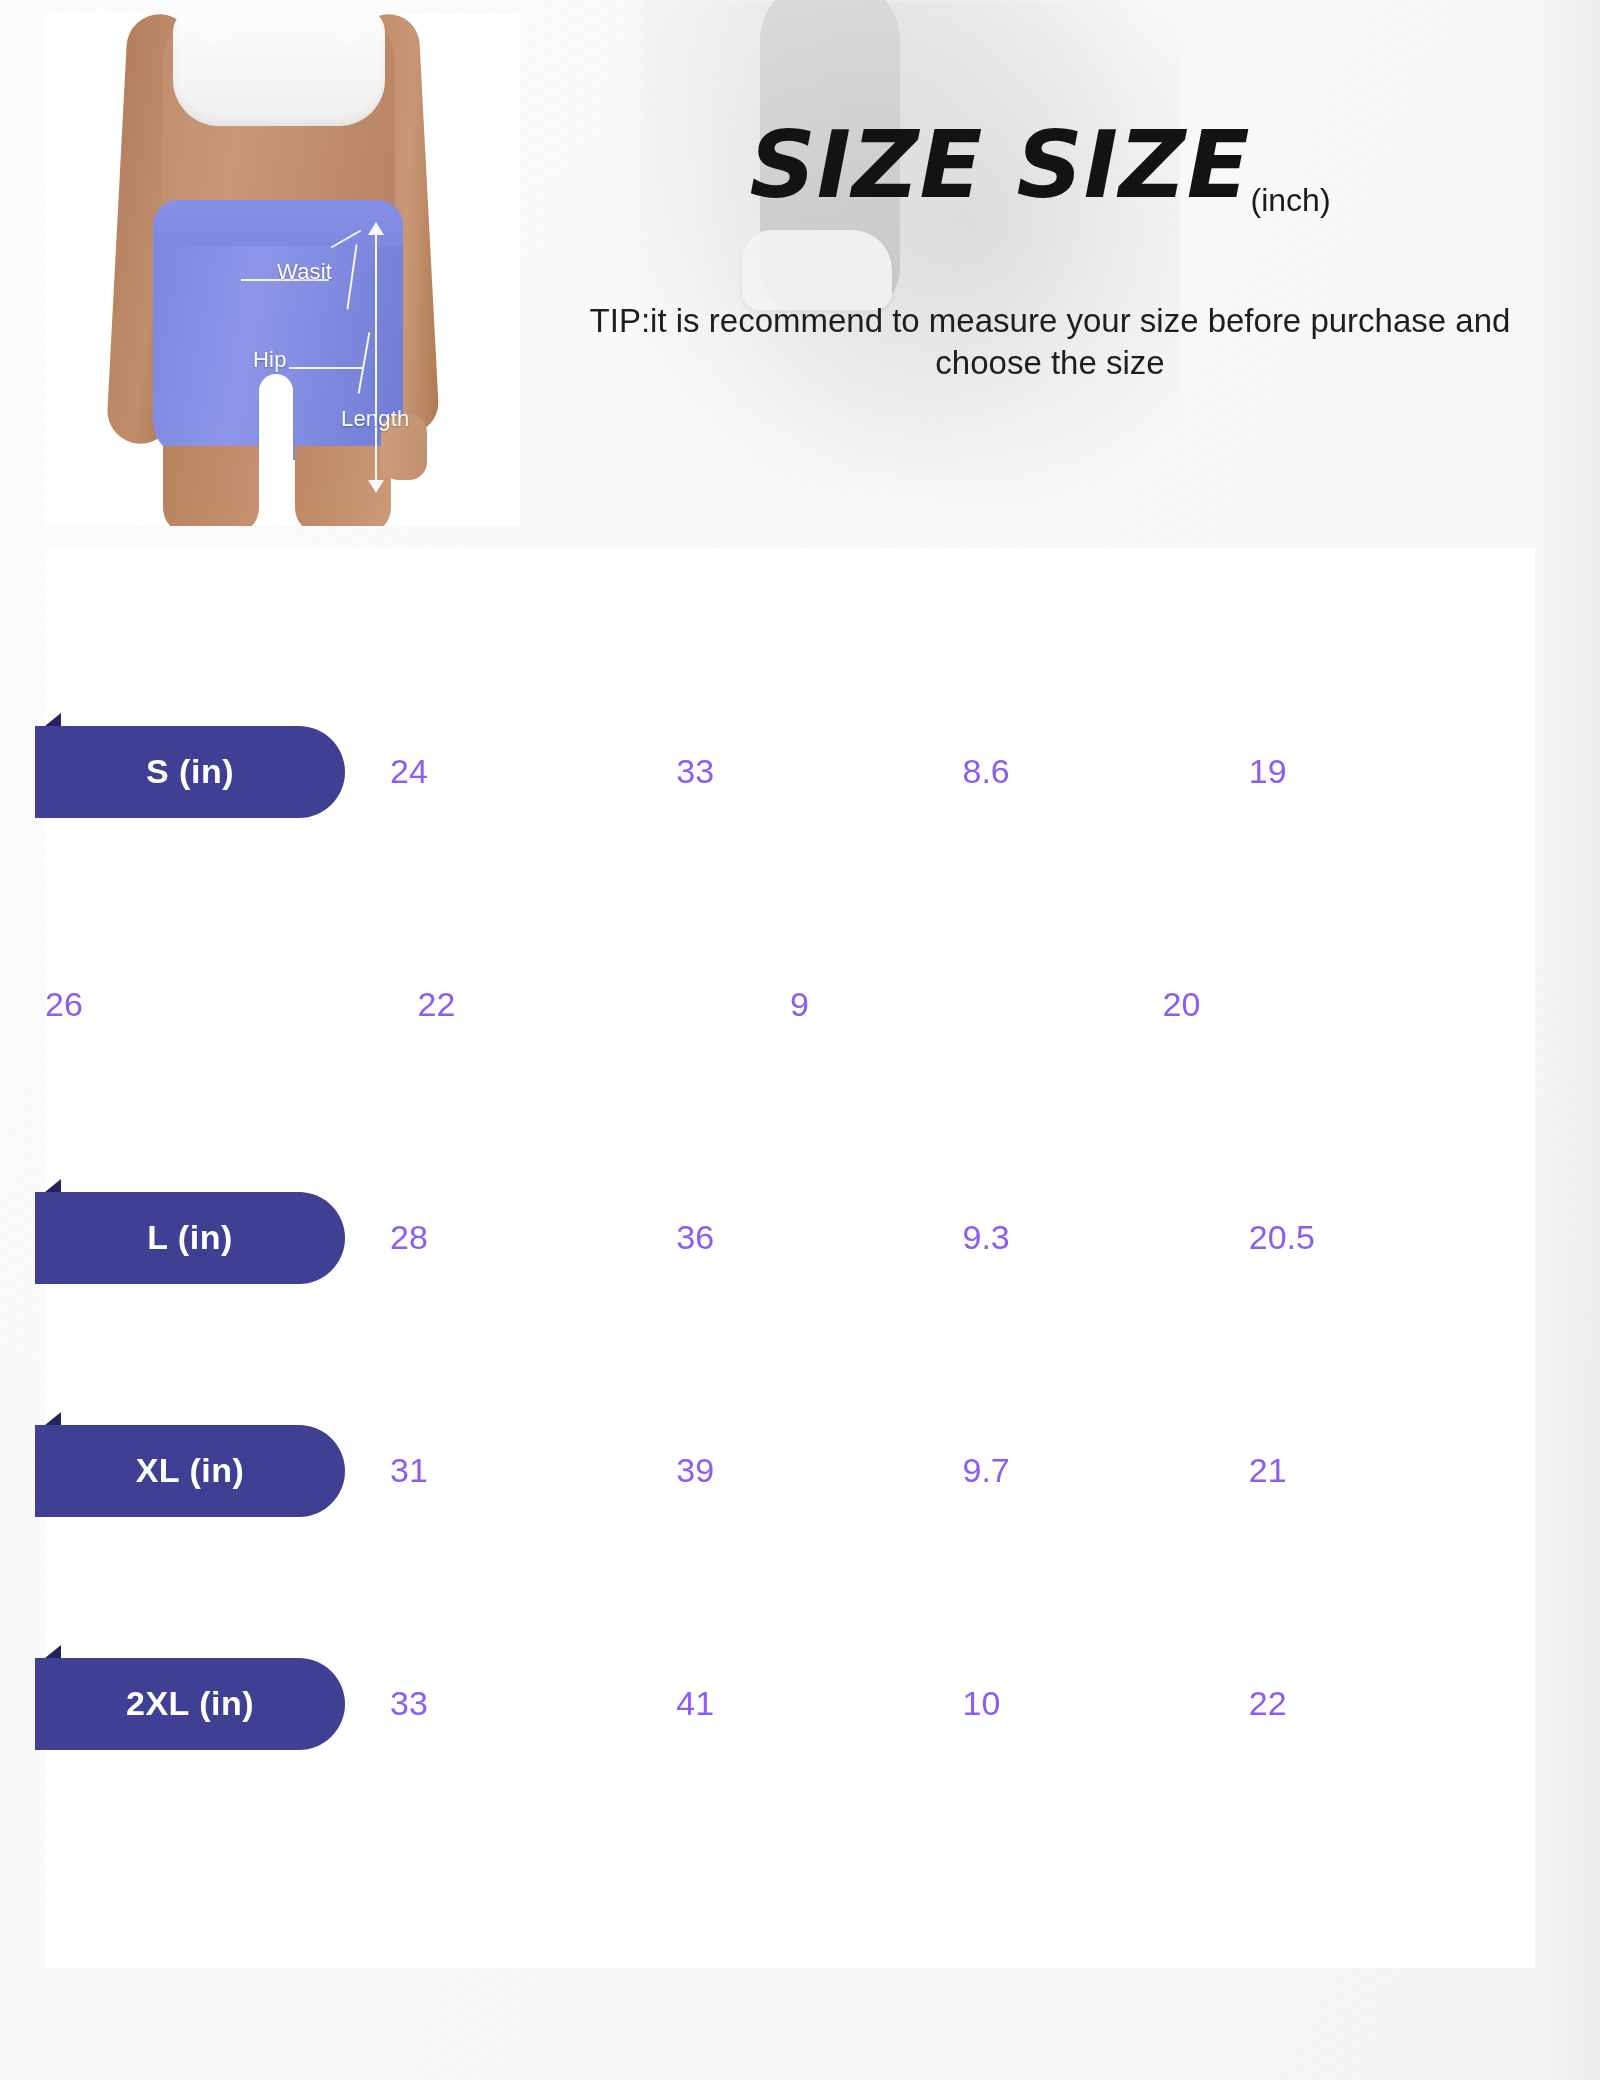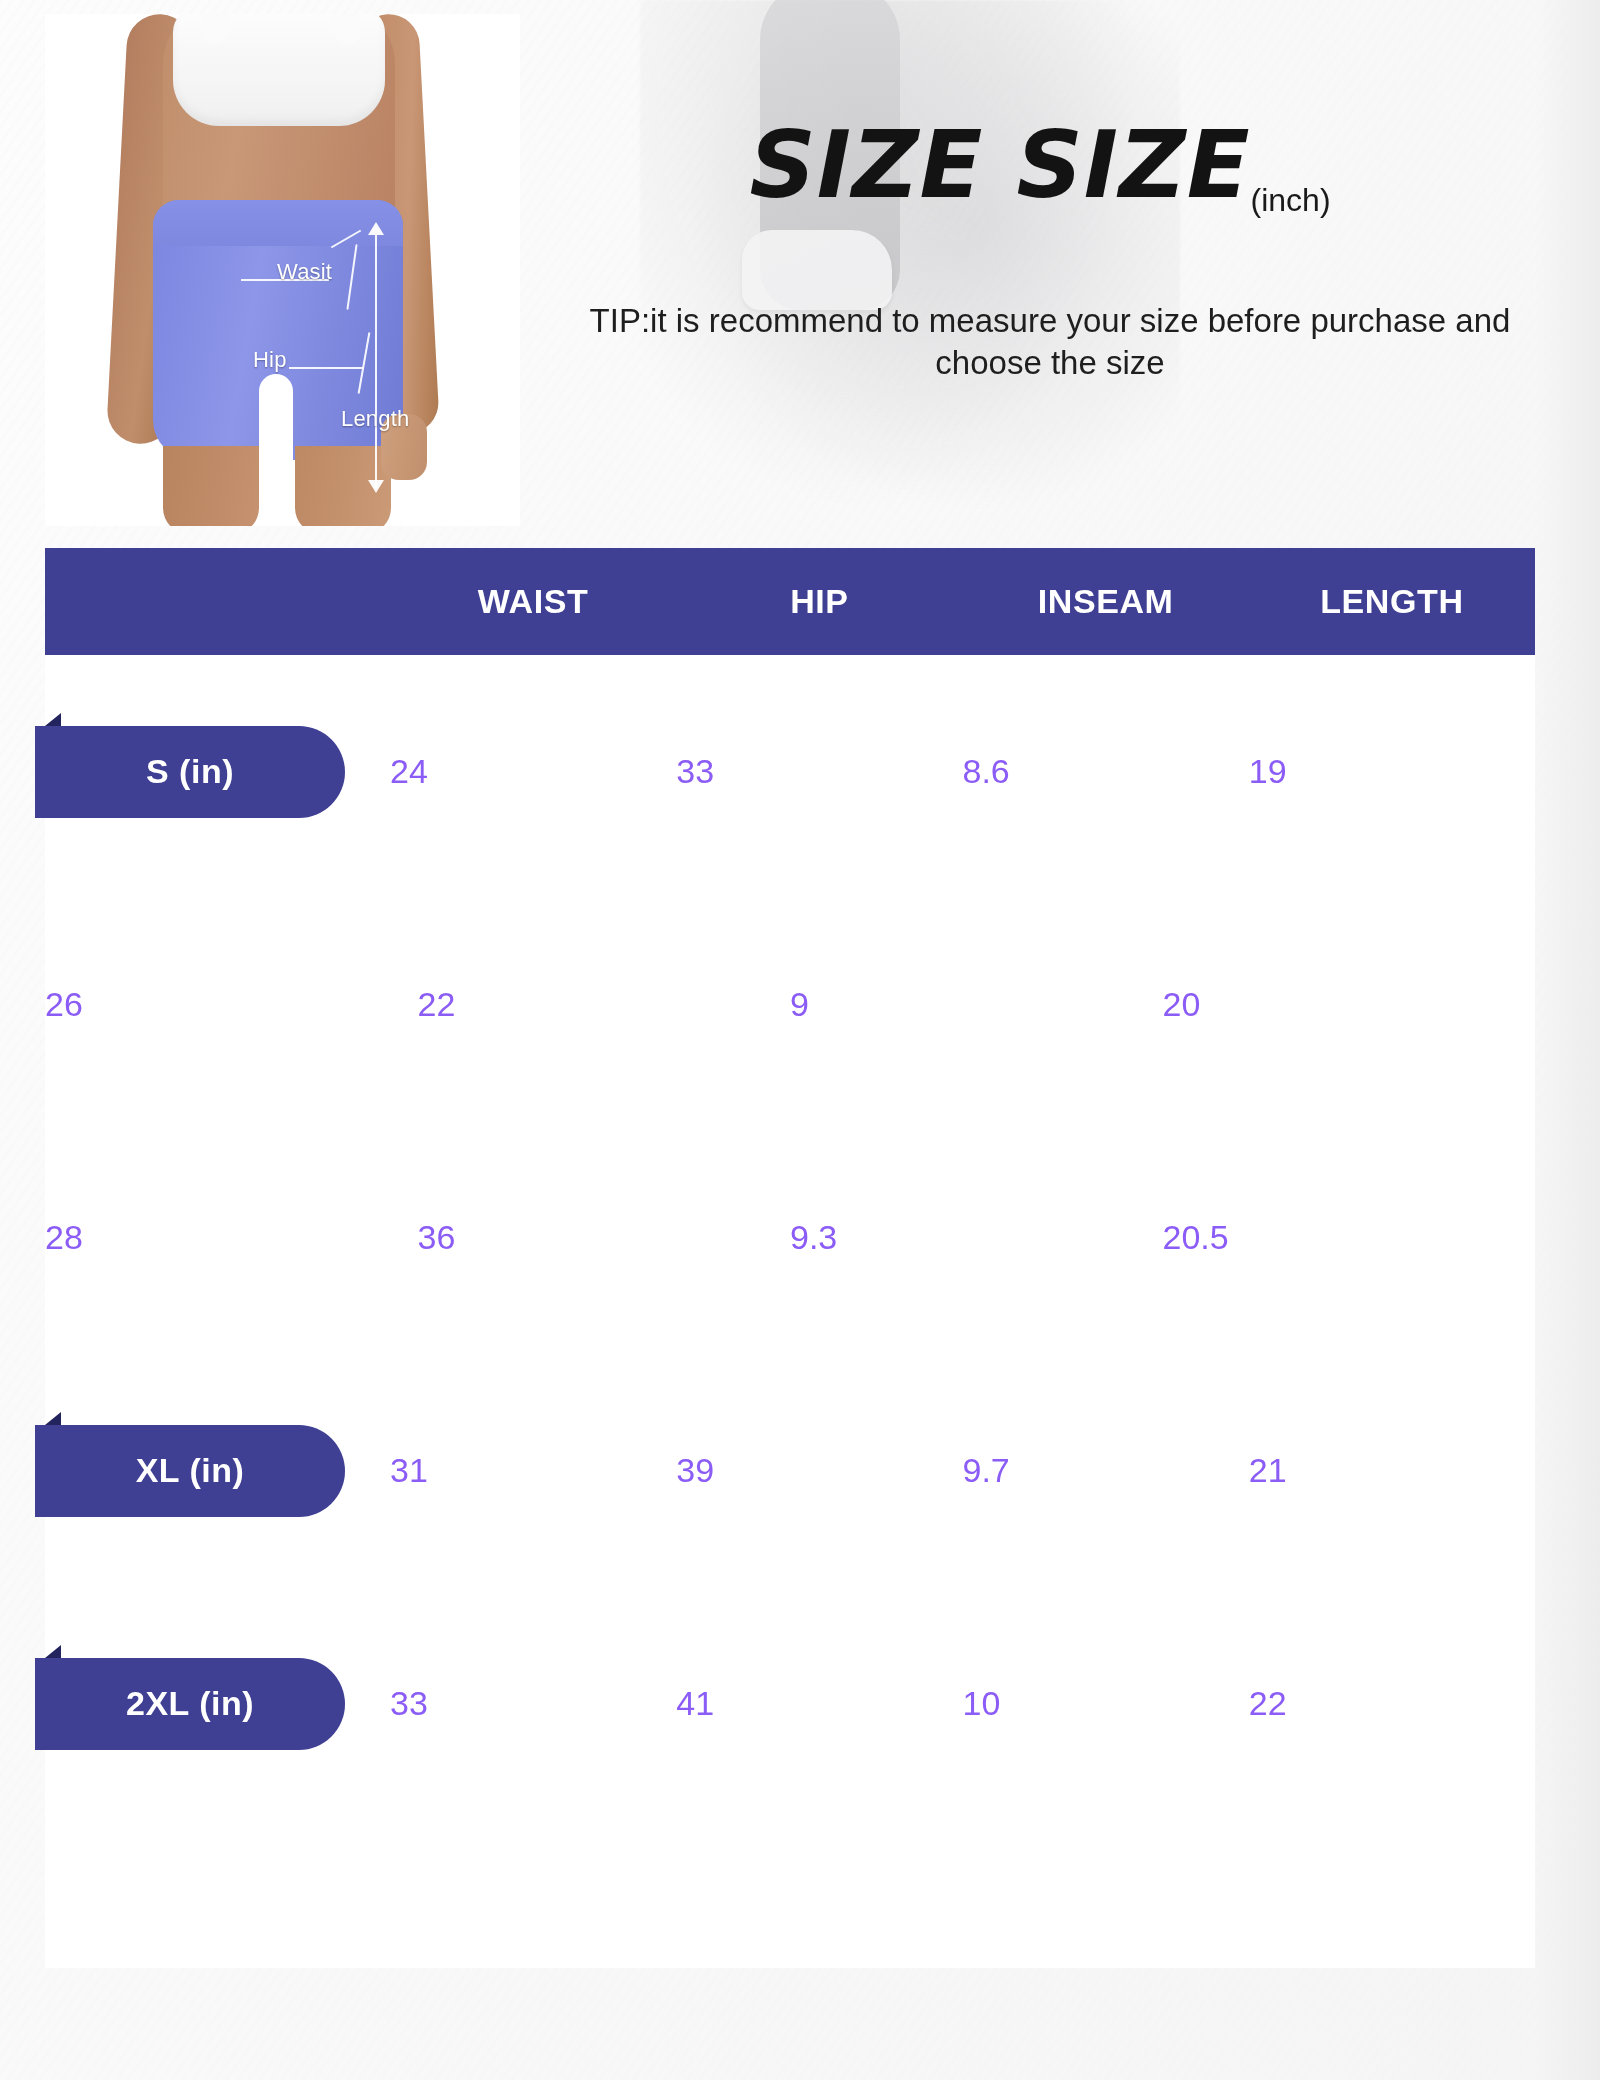--- a/index.html
+++ b/index.html
@@ -379,27 +379,20 @@
   </div>
 </div>
 
 <div class="title-wrap">
   <span class="title">SIZE SIZE</span><span class="title-unit">(inch)</span>
 </div>
 <div class="tip">TIP:it is recommend to measure your size before purchase and choose the size</div>
 
 <div class="table-zone">
 
-  <div class="thead">
-    <div class="th-spacer"></div>
-    <div class="th">WAIST</div>
-    <div class="th">HIP</div>
-    <div class="th">INSEAM</div>
-    <div class="th">LENGTH</div>
-  </div>
 
   <div class="rows">
 
     <div class="row">
       <div class="size-cell">
         <div class="pill">S (in)</div>
       </div>
       <div class="cell">24</div>
       <div class="cell">33</div>
       <div class="cell">8.6</div>
@@ -407,20 +400,23 @@
     </div>
 
     <div class="row">
       <div class="cell">26</div>
       <div class="cell">22</div>
       <div class="cell">9</div>
       <div class="cell">20</div>
     </div>
 
     <div class="row">
+      <div class="size-cell">
+        <div class="pill">L (in)</div>
+      </div>
       <div class="cell">28</div>
       <div class="cell">36</div>
       <div class="cell">9.3</div>
       <div class="cell">20.5</div>
     </div>
 
     <div class="row">
       <div class="size-cell">
         <div class="pill">XL (in)</div>
       </div>

